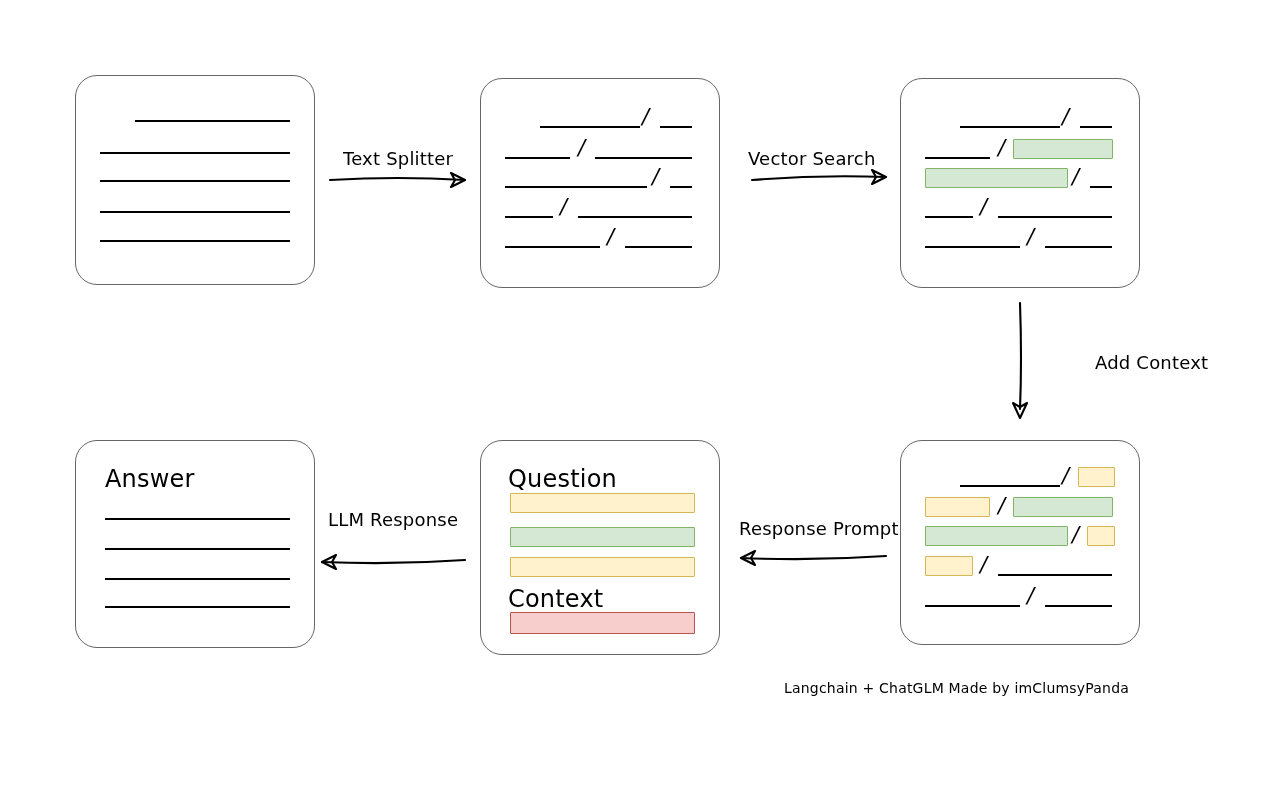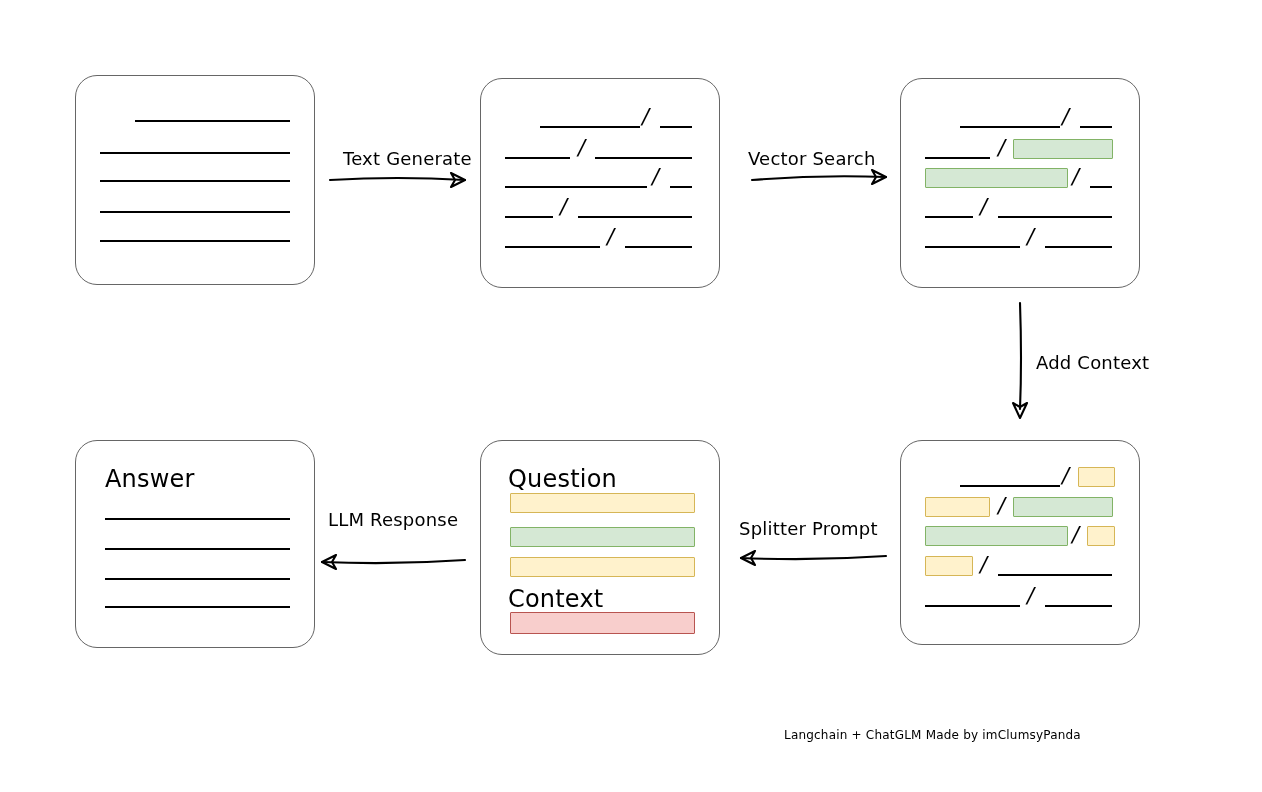--- a/index.html
+++ b/index.html
@@ -18,21 +18,21 @@
          font-size:21px;line-height:1;color:#000;font-style:italic;font-weight:400;}
 
   .hl{position:absolute;box-sizing:border-box;border-width:1.6px;border-style:solid;border-radius:1px;}
   .hl.green{background:#d5e8d4;border-color:#82b366;}
   .hl.yellow{background:#fff2cc;border-color:#d6b656;}
   .hl.red{background:#f8cecc;border-color:#b85450;}
 
   .node-label{position:absolute;font-size:24px;letter-spacing:.2px;color:#000;white-space:nowrap;}
 
   .edge-label{position:absolute;font-size:18px;color:#000;white-space:nowrap;letter-spacing:.2px;}
-  .footer{position:absolute;font-size:12px;color:#000;white-space:nowrap;letter-spacing:.2px;margin-top:48px;}
+  .footer{position:absolute;font-size:14px;color:#000;white-space:nowrap;letter-spacing:.2px;}
 
   svg.arrow{position:absolute;overflow:visible;}
   svg.arrow path{fill:none;stroke:#000;stroke-width:2.1;stroke-linecap:round;stroke-linejoin:round;}
   svg.arrow path.head{fill:none;stroke:#000;stroke-width:2.1;}
 </style>
 </head>
 <body>
 
 <div id="canvas">
     <div class="node" style="left:75px;top:75px;width:240px;height:210px;"></div>
@@ -99,36 +99,36 @@
     <div class="node" style="left:75px;top:440px;width:240px;height:208px;"></div>
     <div class="node-label" style="left:105px;top:465px;">Answer</div>
     <div class="line" style="left:105px;top:518px;width:185px;"></div>
     <div class="line" style="left:105px;top:548px;width:185px;"></div>
     <div class="line" style="left:105px;top:578px;width:185px;"></div>
     <div class="line" style="left:105px;top:606px;width:185px;"></div>
     <svg class="arrow" width="183" height="48" viewBox="0 0 183 48" style="left: 306px; top: 156px;">
       <path d="M 24 24 Q 91.5 20 159 24"></path>
       <path d="M 145 17 L 159 24 L 145 31 L 149 24 Z" class="head"></path>
     </svg>
-    <div class="edge-label" style="left:343px;top:148px;">Text Generate</div>
+    <div class="edge-label" style="left:343px;top:148px;">Text Splitter</div>
     <svg class="arrow" width="182" height="51" viewBox="0 0 182 51" style="left: 728px; top: 153px;">
       <path d="M 24 27 Q 91 21.5 158 24"></path>
       <path d="M 144 17 L 158 24 L 144 31 L 148 24 Z" class="head"></path>
     </svg>
     <div class="edge-label" style="left:748px;top:148px;">Vector Search</div>
     <svg class="arrow" width="48" height="163" viewBox="0 0 48 163" style="left: 996px; top: 279px;">
       <path d="M 24 24 Q 26 81.5 24 130"></path>
       <path d="M 17 124 L 24 139 L 31 124 L 24 128 Z" class="head"></path>
     </svg>
-    <div class="edge-label" style="left:1036px;top:352px;">Add Context</div>
+    <div class="edge-label" style="left:1095px;top:352px;">Add Context</div>
     <svg class="arrow" width="193" height="50" viewBox="0 0 193 50" style="left: 717px; top: 532px;">
       <path d="M 169 24 Q 96.5 29 24 26"></path>
       <path d="M 38 19 L 24 26 L 38 33 L 34 26 Z" class="head"></path>
     </svg>
-    <div class="edge-label" style="left:739px;top:518px;">Splitter Prompt</div>
+    <div class="edge-label" style="left:739px;top:518px;">Response Prompt</div>
     <svg class="arrow" width="191" height="50" viewBox="0 0 191 50" style="left: 298px; top: 536px;">
       <path d="M 167 24 Q 95.5 29 24 26"></path>
       <path d="M 38 19 L 24 26 L 38 33 L 34 26 Z" class="head"></path>
     </svg>
     <div class="edge-label" style="left:328px;top:509px;">LLM Response</div>
   </div>
 
 <div id="footer-text" class="footer" style="left:784px;top:680px;">Langchain + ChatGLM Made by imClumsyPanda</div>
 
 </body></html>

